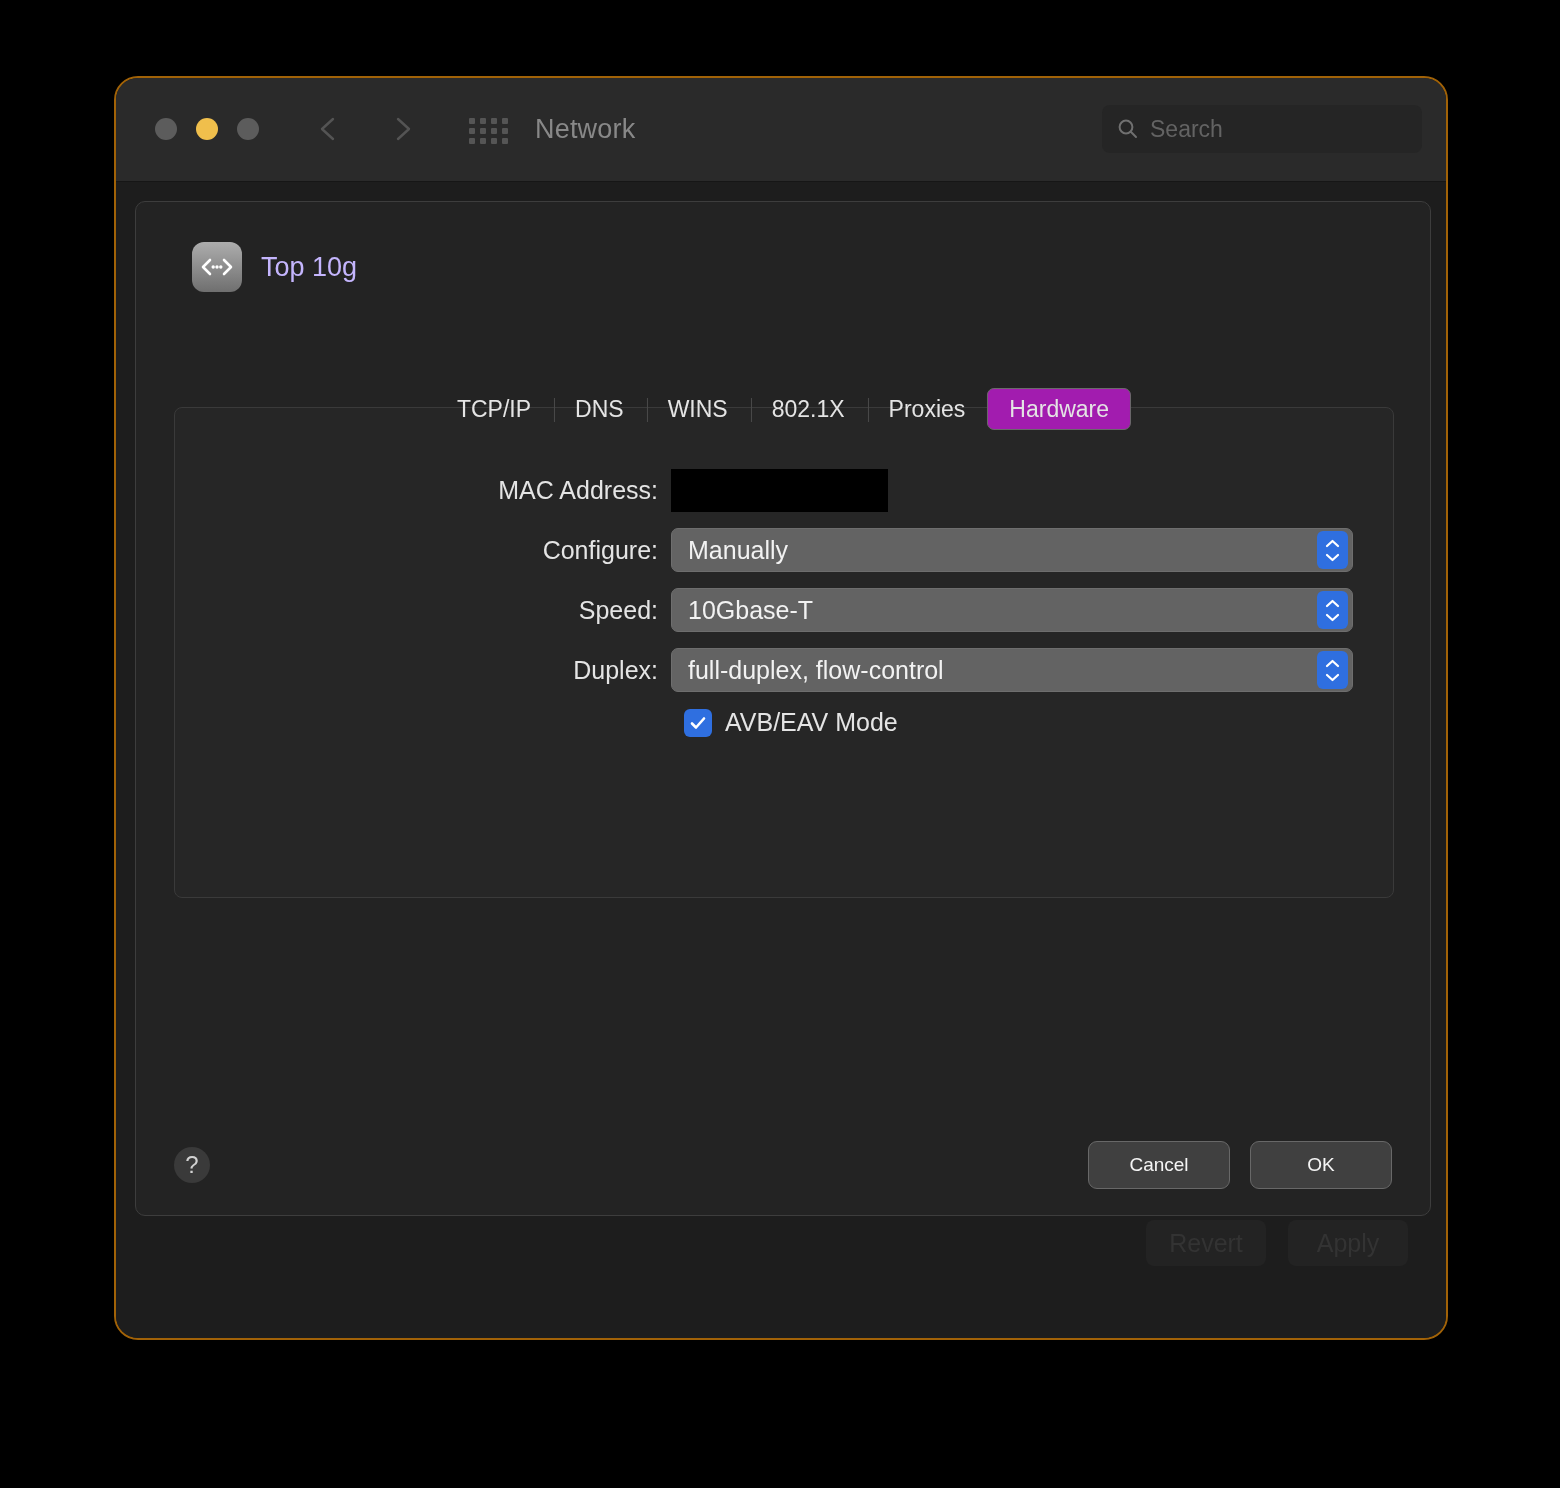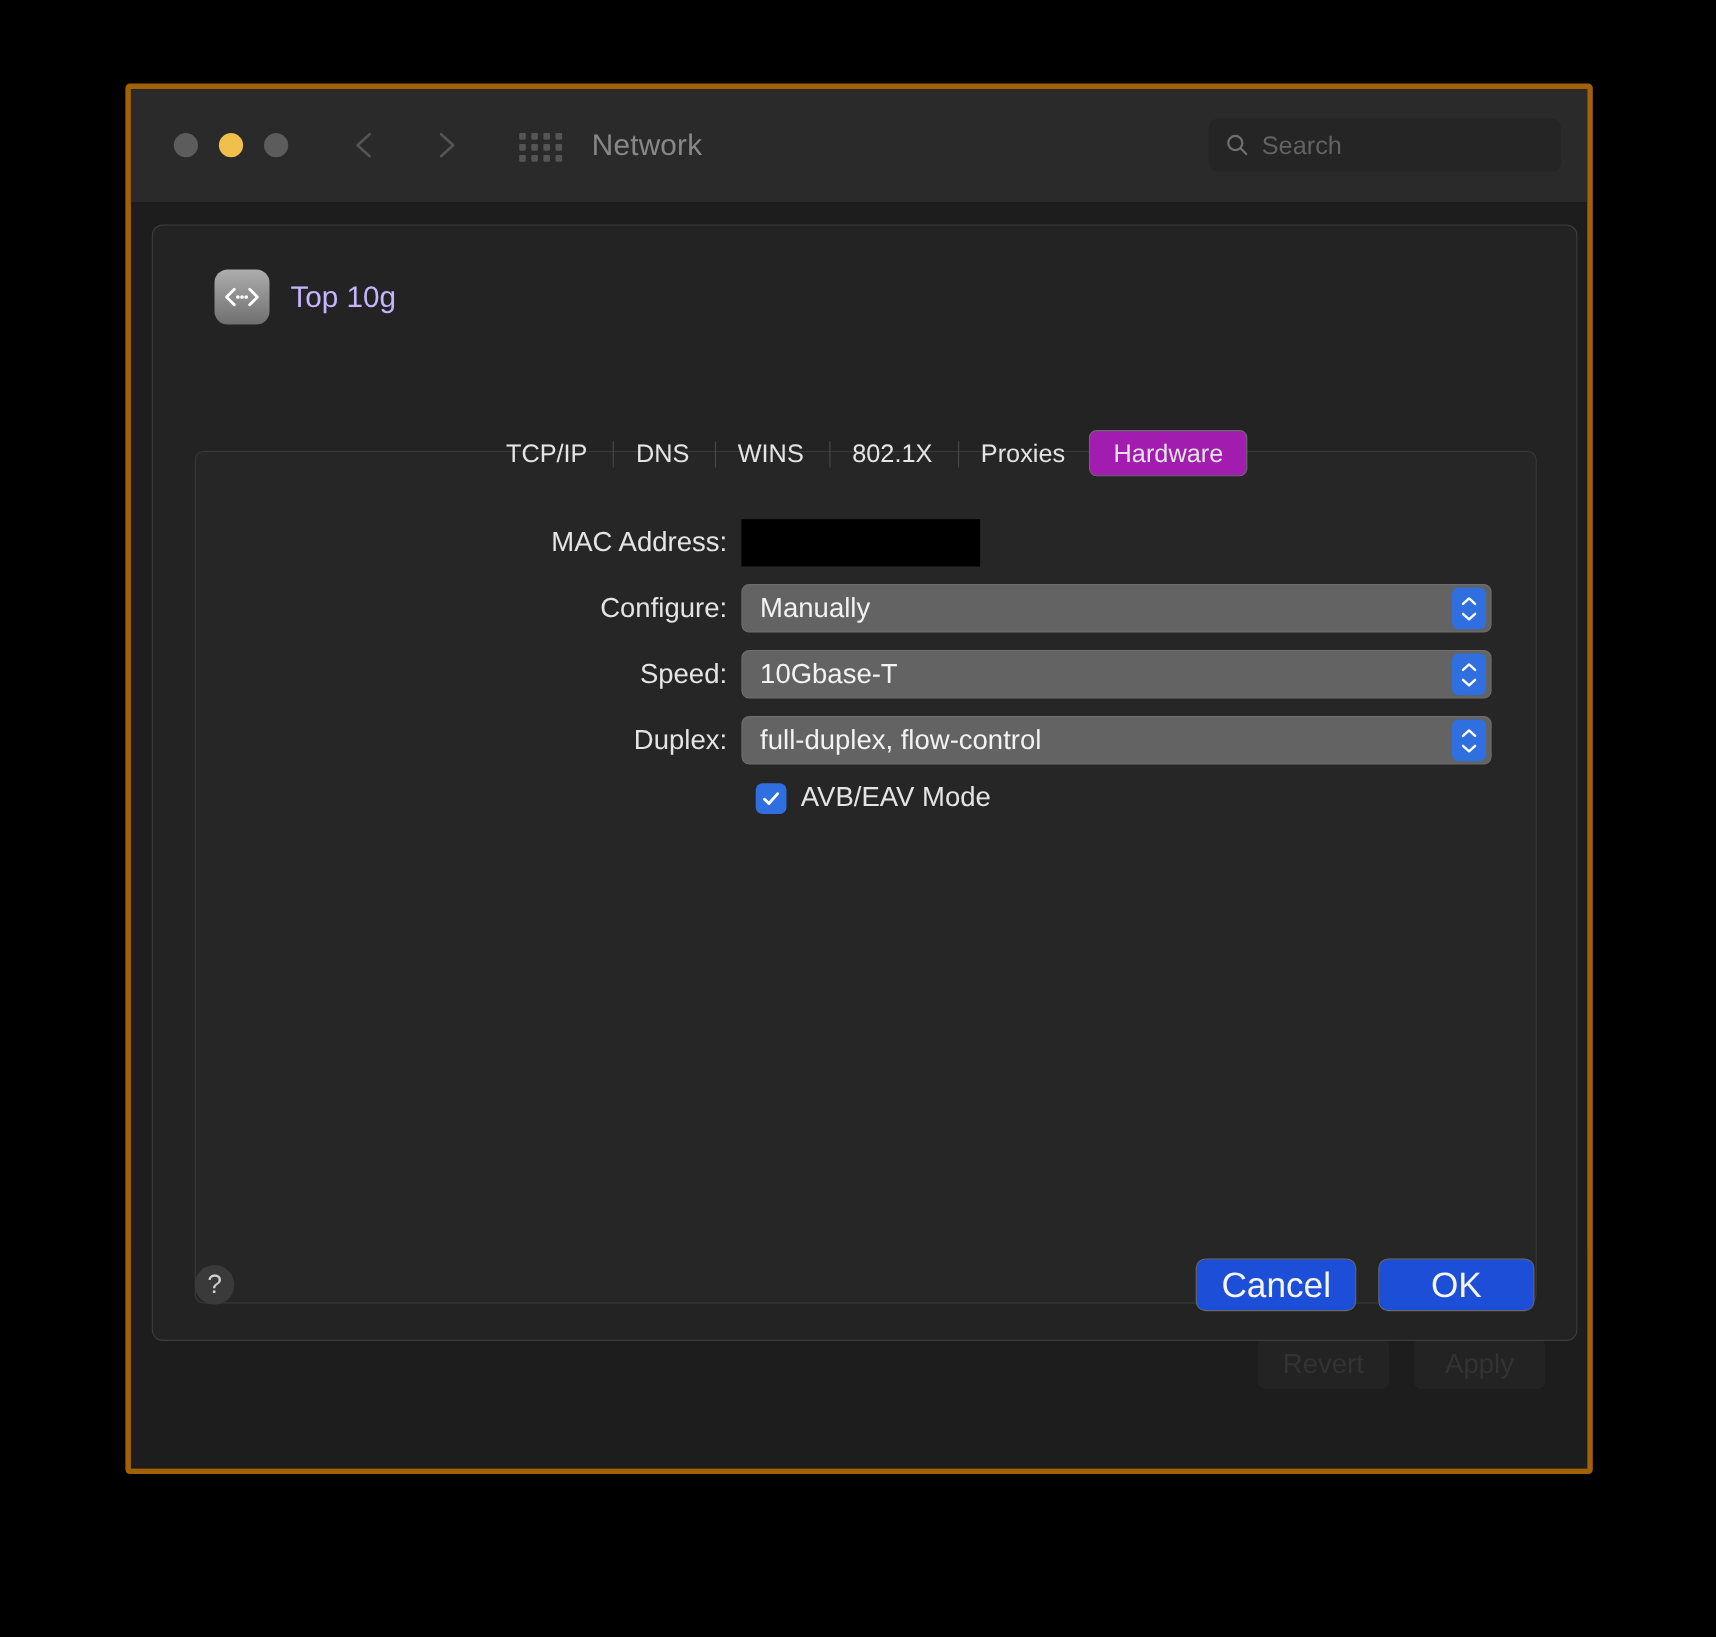--- a/index.html
+++ b/index.html
@@ -13,22 +13,22 @@
   }
 
   
   .window {
     position: absolute;
     left: 114px;
     top: 76px;
     width: 1334px;
     height: 1264px;
     background: #1d1d1d;
-    border-radius: 4px;
-    border: 5px solid #a16207;
+    border-radius: 24px;
+    border: 2px solid #a16207;
     overflow: hidden;
   }
 
   
   .toolbar {
     position: relative;
     height: 104px;
     background: #2a2a2a;
     border-bottom: 1px solid #161616;
   }
@@ -194,21 +194,21 @@
   }
   .tab.selected::before,
   .tab.selected + .tab::before { background: transparent; }
 
   
   .panel {
     position: absolute;
     left: 38px;
     top: 205px;
     width: 1220px;
-    height: 775px;
+    height: 491px;
     background: #262626;
     border: 1px solid #3a3a3a;
     border-radius: 8px;
   }
 
   .form {
     position: absolute;
     left: 0; top: 60px;
     width: 100%;
   }
@@ -306,24 +306,24 @@
     position: absolute;
     right: 38px;
     bottom: 26px;
     display: flex;
     gap: 20px;
   }
   .dlg-btn {
     min-width: 142px;
     height: 48px;
     border-radius: 9px;
-    background: #1d4ed8;
+    background: #404040;
     border: 1px solid #686868;
     color: #f5f5f5;
-    font-size: 32px;
+    font-size: 19px;
     display: flex;
     align-items: center;
     justify-content: center;
     padding: 0 22px;
     font-family: "Liberation Sans", sans-serif;
   }
 </style>
 </head>
 <body>
 

